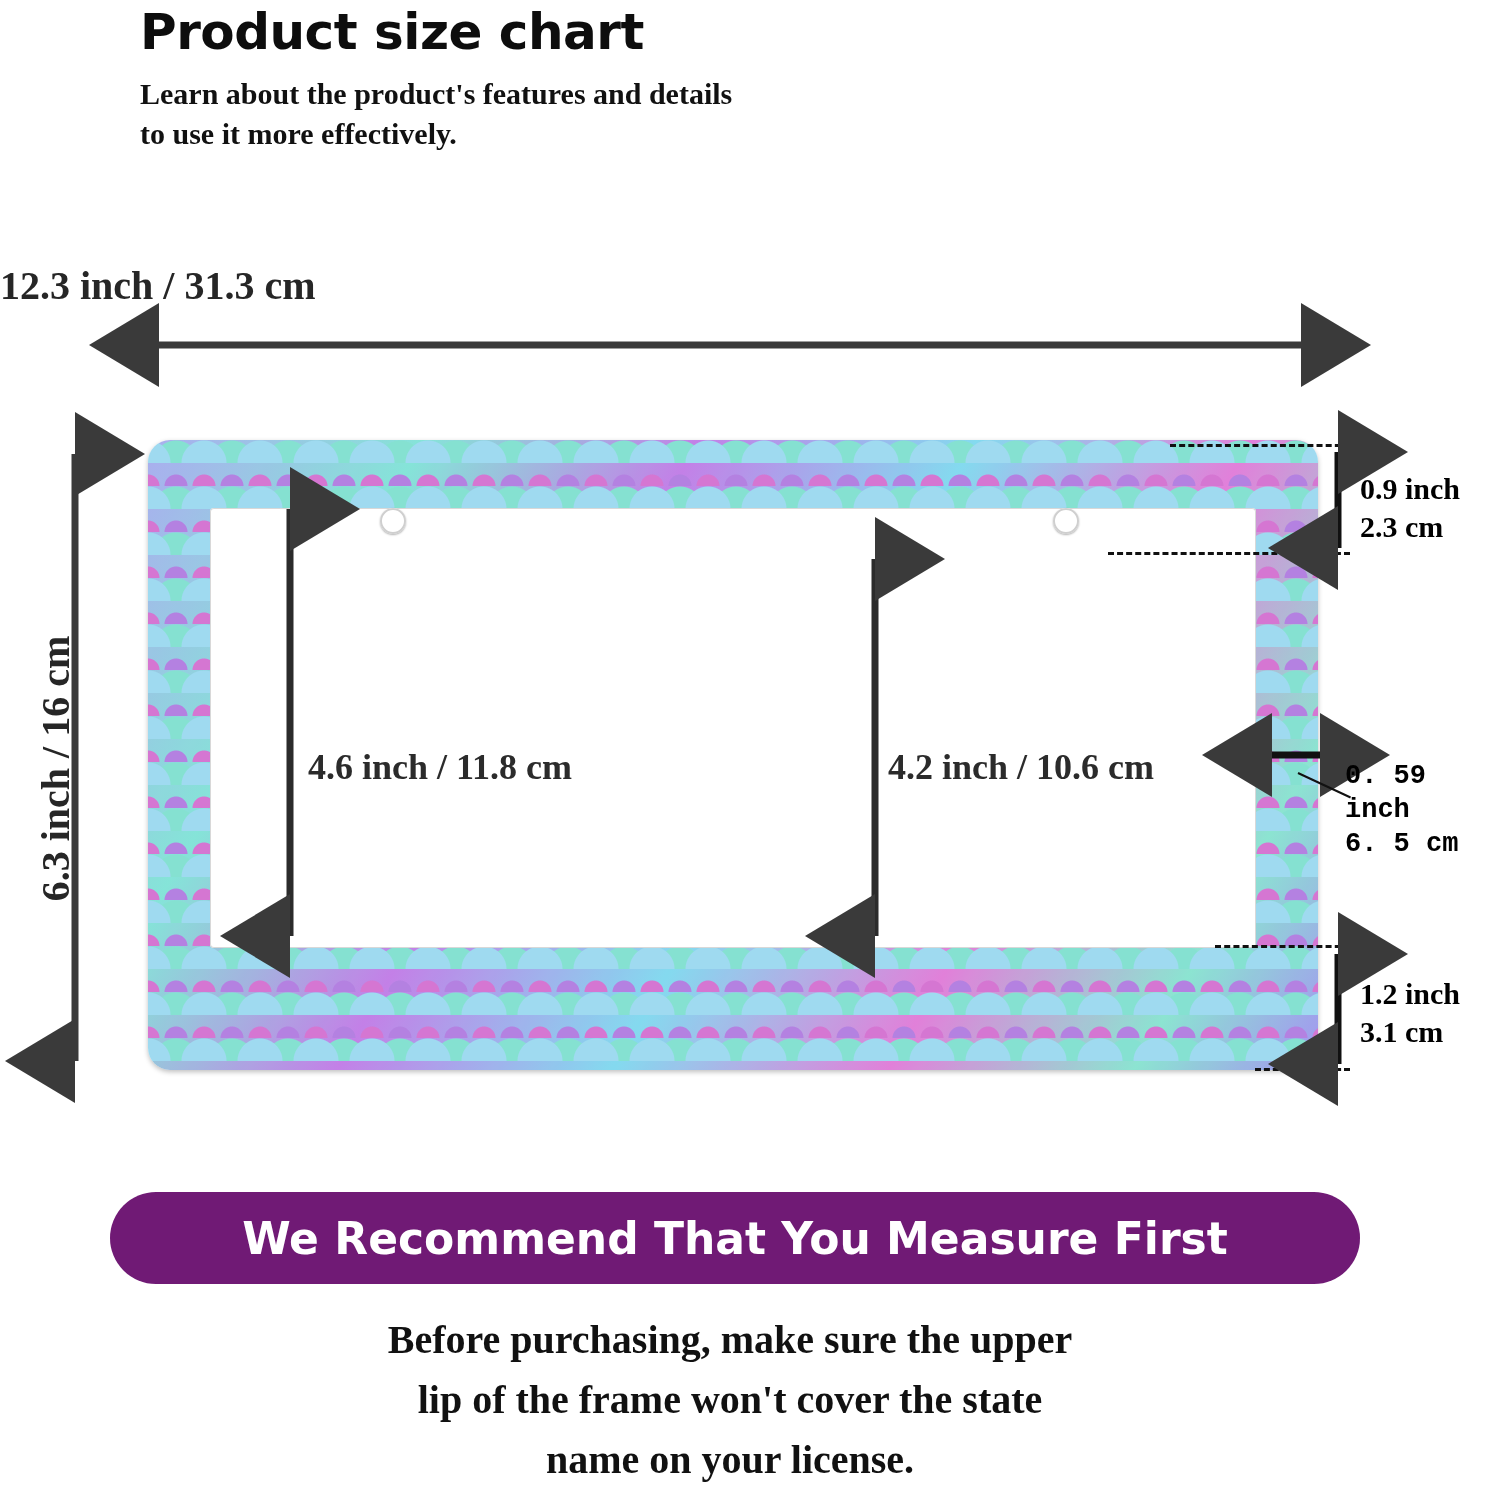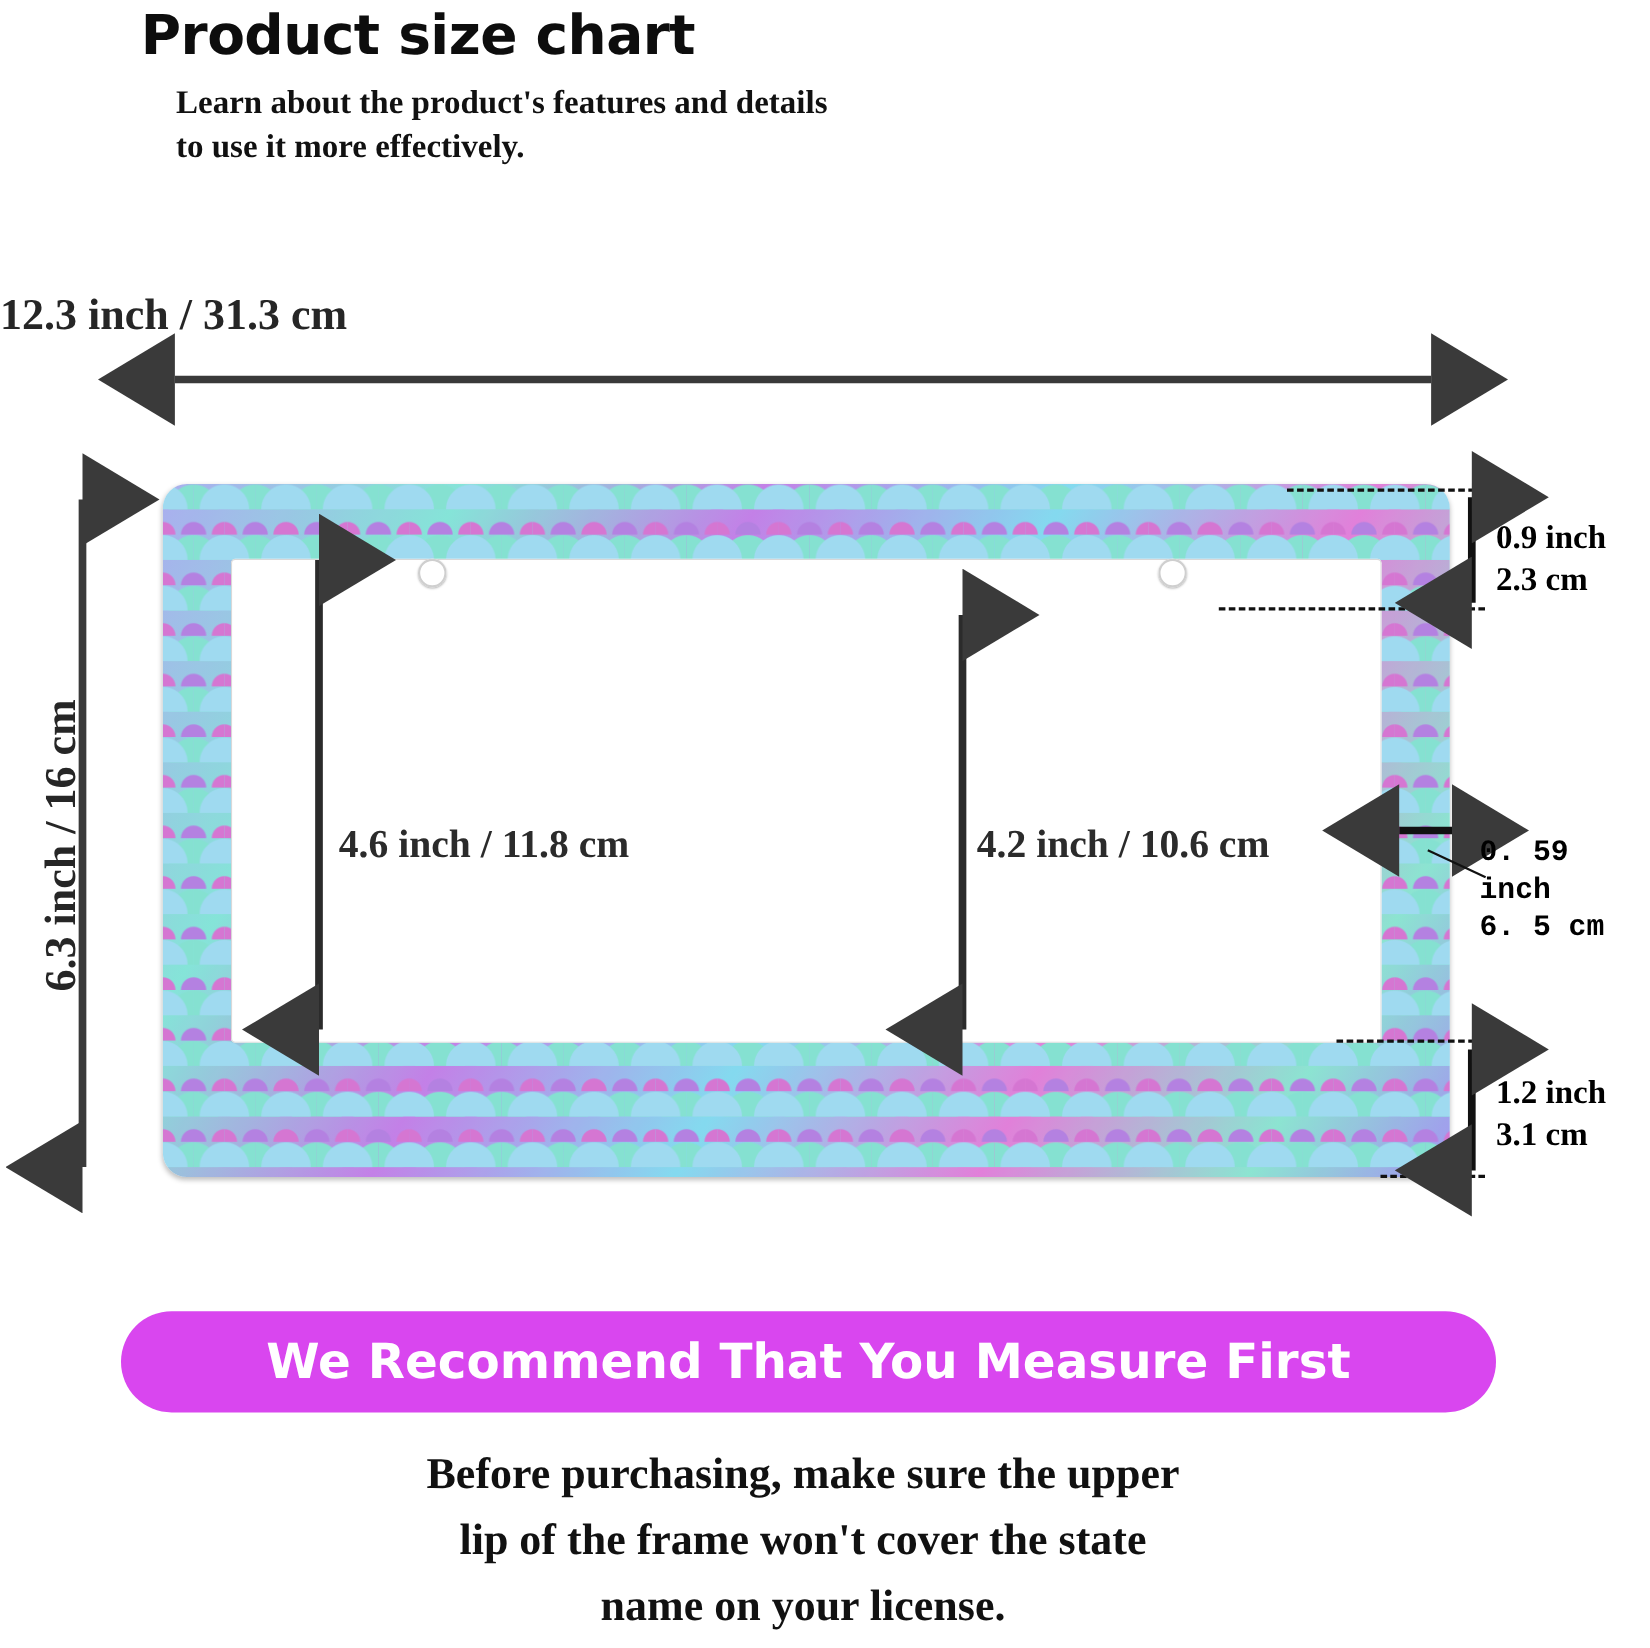--- a/index.html
+++ b/index.html
@@ -12,42 +12,41 @@
     height: 1498px;
     position: relative;
     font-family: "Liberation Serif", serif;
     color: #1a1a1a;
     overflow: hidden;
   }
 
   
   #header {
     position: absolute;
-    left: 128px;
+    left: 140px;
     top: 4px;
     width: 1100px;
   }
   #title {
     font-family: "DejaVu Sans", sans-serif;
     font-weight: bold;
     font-size: 50px;
     letter-spacing: -0.5px;
     color: #0d0d0d;
     margin: 0;
     line-height: 1.15;
   }
   #subtitle {
     font-family: "Liberation Serif", serif;
     font-weight: bold;
     font-size: 30px;
     line-height: 1.35;
     color: #111111;
     margin-top: 12px;
     white-space: pre-line;
-    margin-left: 32px;
   }
 
   
   #top-dim-label {
     position: absolute;
     left: 0;
     top: 262px;
     width: 1460px;
     text-align: left;
     font-size: 40px;
@@ -200,21 +199,21 @@
     border-top: 2px solid #111111;
   }
 
   
   #banner {
     position: absolute;
     left: 110px;
     top: 1192px;
     width: 1250px;
     height: 92px;
-    background: #d946ef;
+    background: #701a75;
     border-radius: 46px;
     display: flex;
     align-items: center;
     justify-content: center;
   }
   #banner-text {
     font-family: "DejaVu Sans", sans-serif;
     font-weight: bold;
     font-size: 44px;
     color: #ffffff;

